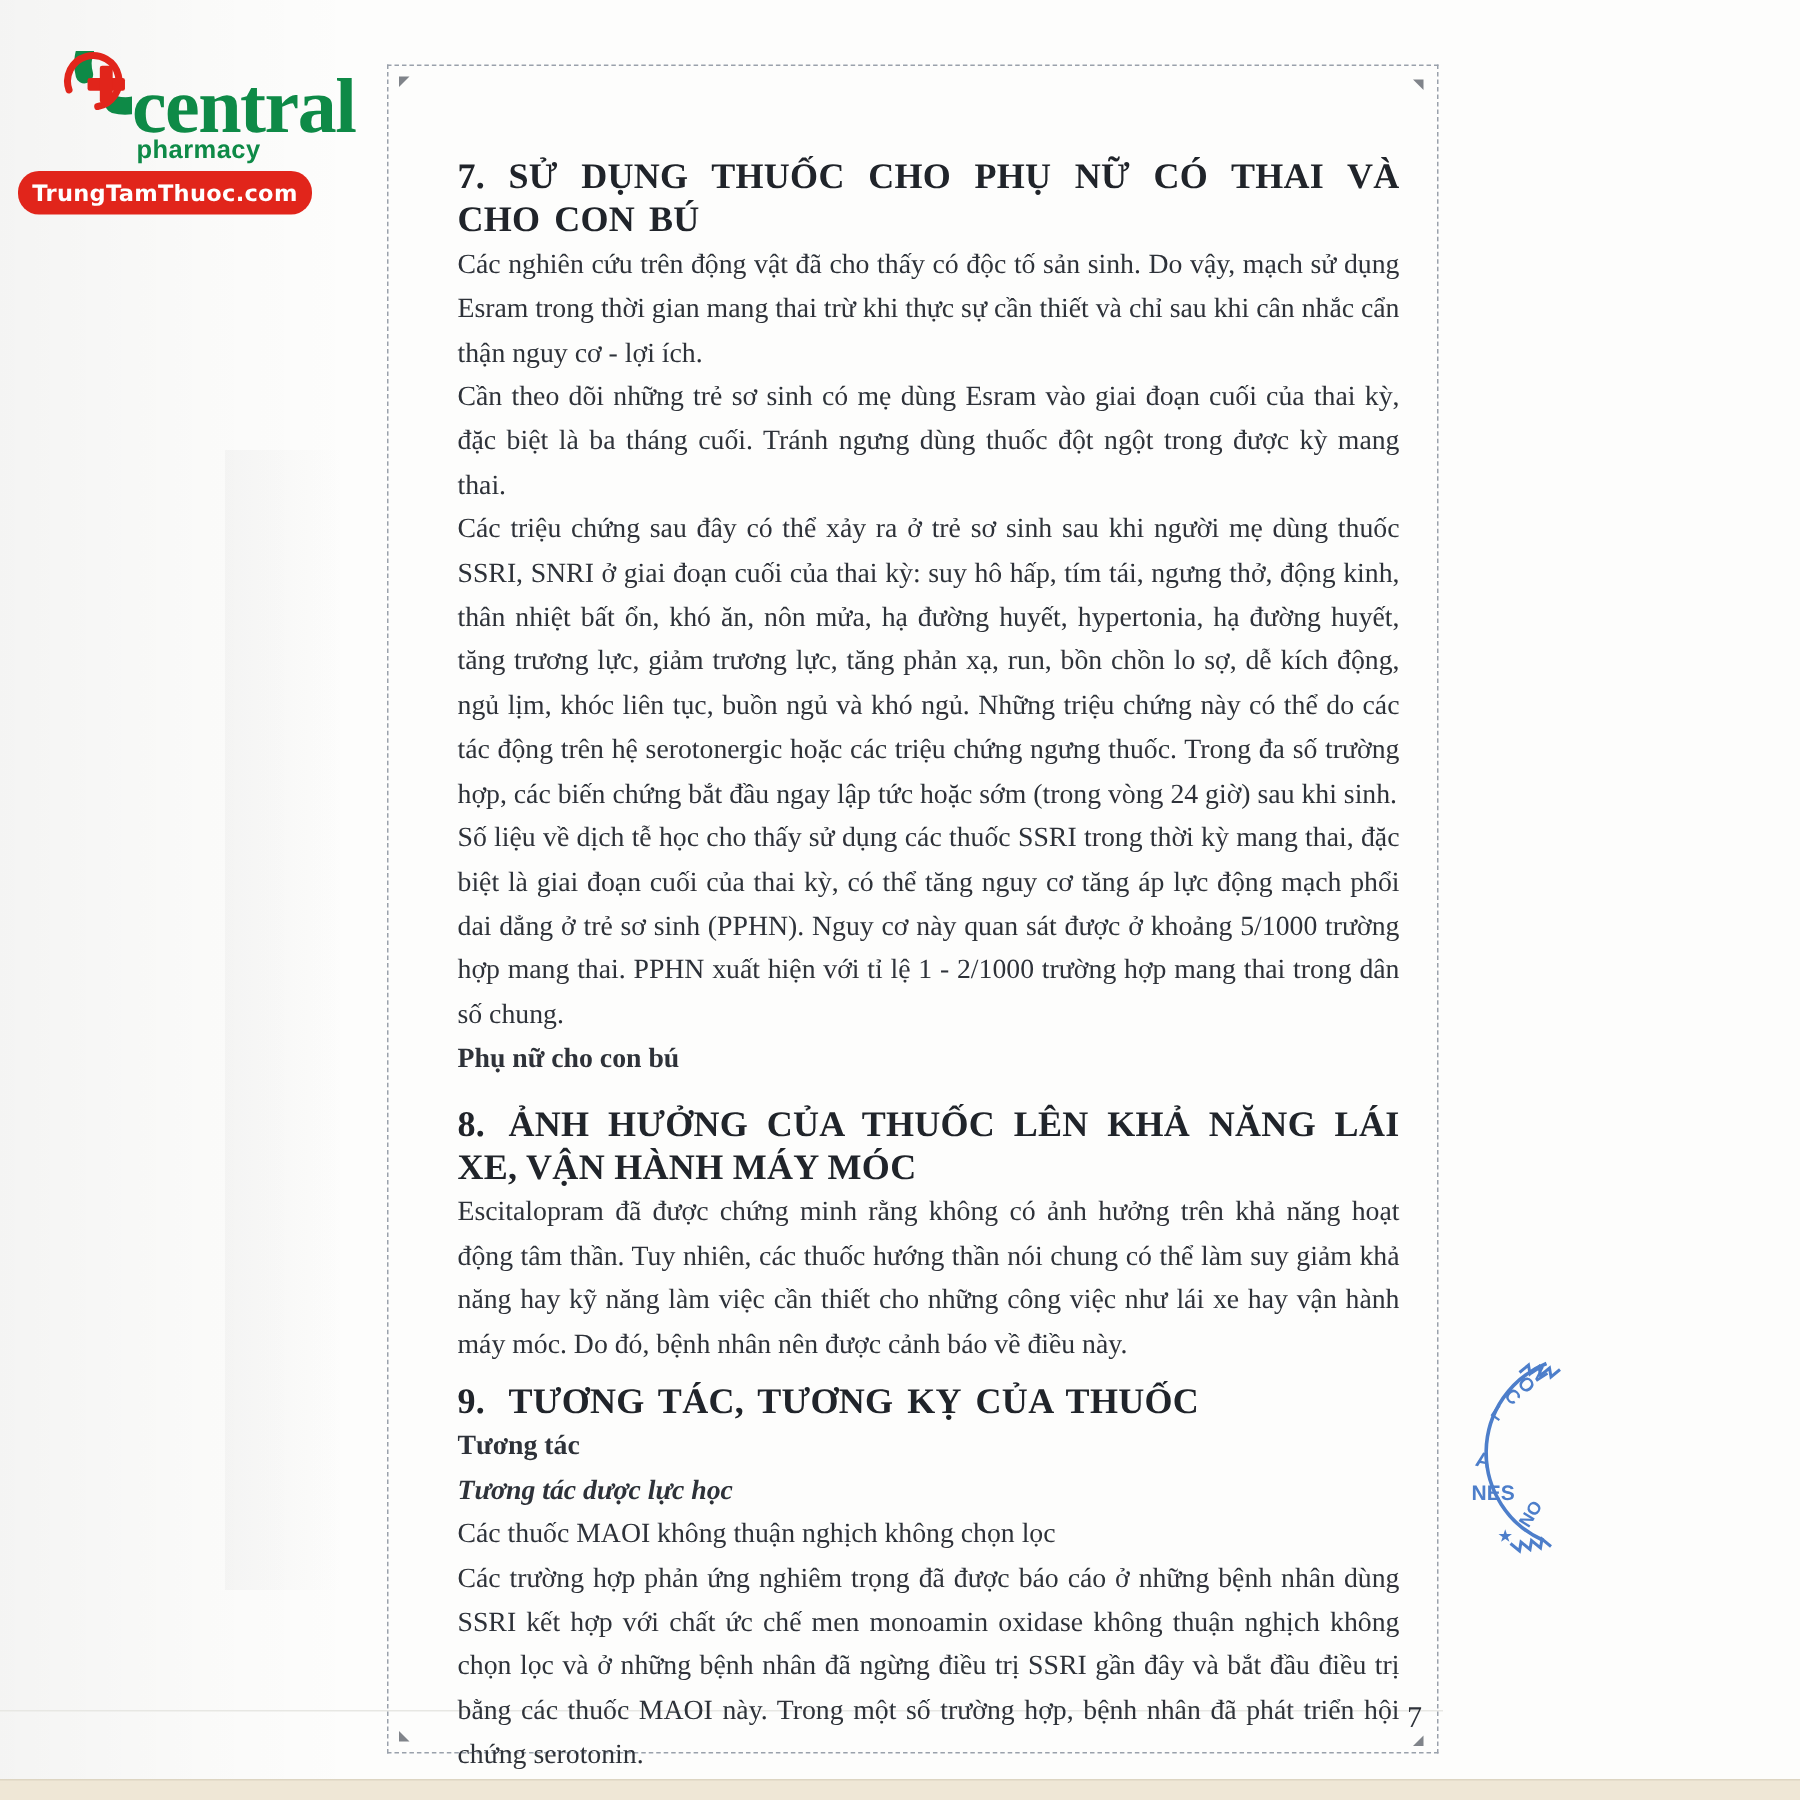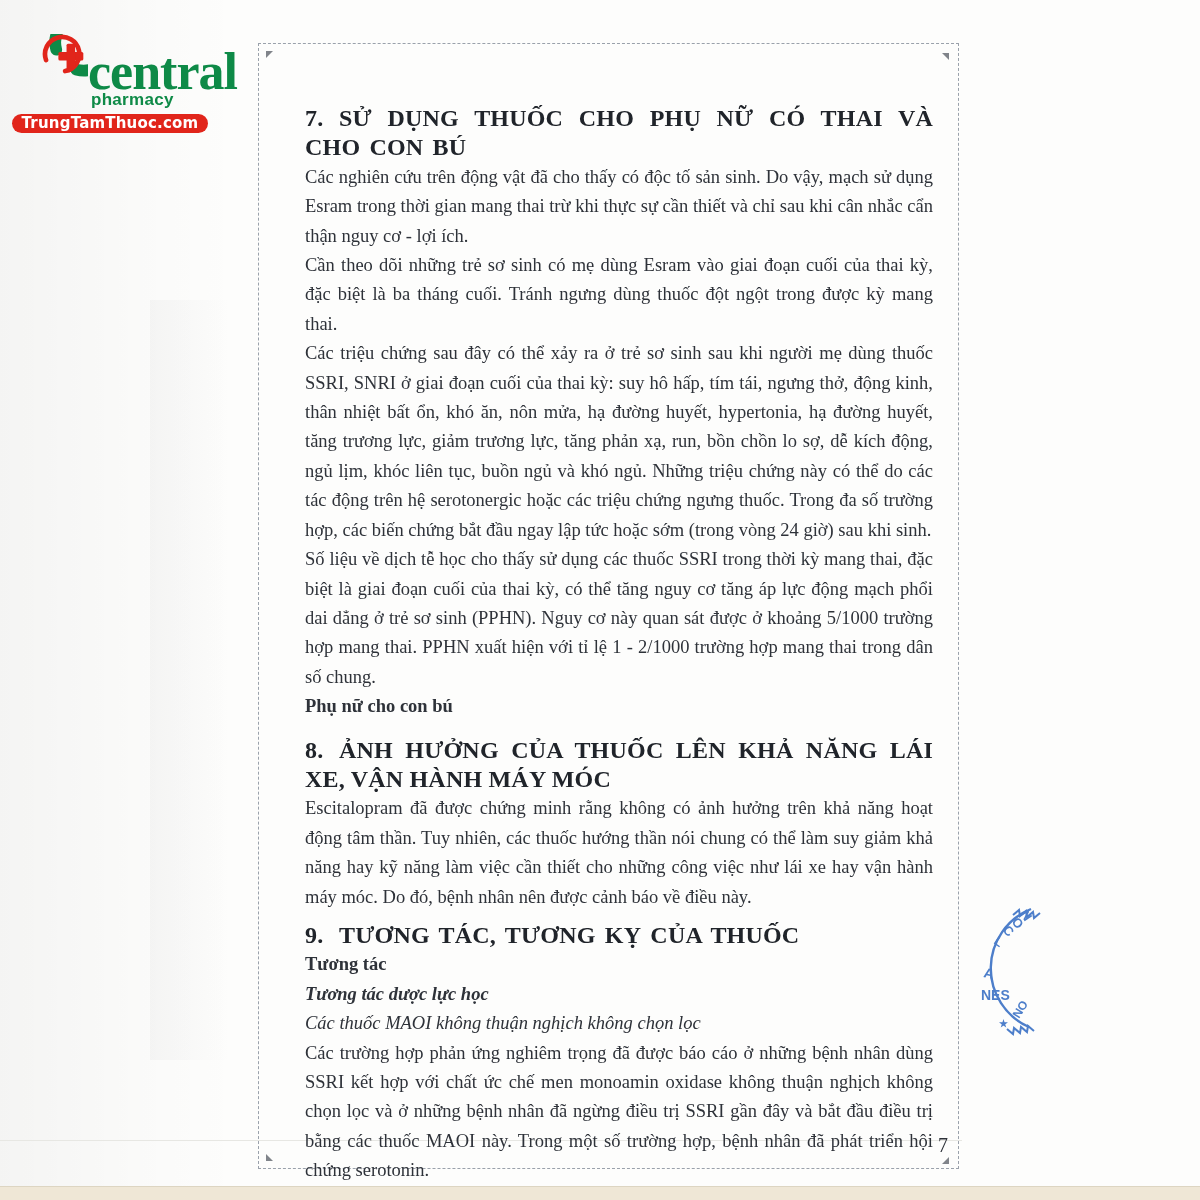--- a/index.html
+++ b/index.html
@@ -22,36 +22,36 @@
   .c-tr{top:9px;right:9px;border-width:7px 0 0 7px;border-color:#555b64 transparent transparent transparent;}
   .c-bl{bottom:7px;left:7px;border-width:0 7px 7px 0;border-color:transparent transparent #555b64 transparent;}
   .c-br{bottom:4px;right:9px;border-width:0 0 7px 7px;border-color:transparent transparent #555b64 transparent;}
 
   
   .logo{position:absolute;left:10px;top:34px;width:215px;height:110px;}
   .logo .brand{position:absolute;left:78px;top:8px;font-family:Liberation Serif, serif;
     font-weight:700;font-size:52px;letter-spacing:-1px;color:#0e8a47;}
   .logo .tagline{position:absolute;left:81px;top:56px;font-family:Liberation Sans, sans-serif;
     font-weight:600;font-size:17px;color:#0e8a47;letter-spacing:.3px;}
-  .logo .pill{position:absolute;left:2px;top:80px;width:196px;height:19px;background:#e1251b;
-    border-radius:14px;display:flex;justify-content:center;}
+  .logo .pill{position:absolute;left:2px;top:80px;width:196px;height:29px;background:#e1251b;
+    border-radius:14px;display:flex;align-items:center;justify-content:center;}
   .logo .pill span{font-family:"DejaVu Sans","Liberation Sans",sans-serif;font-weight:700;
     font-size:15px;color:#ffffff;letter-spacing:.2px;}
 
   
   .content{position:absolute;left:305px;top:104px;width:628px;color:#2e3239;
     font-size:18.5px;line-height:29.4px;}
   .para{text-align:justify;margin:0;}
   .sec-head{font-weight:700;color:#20242a;font-size:24px;text-align:justify;
     letter-spacing:.2px;}
   .sec-num{display:inline-block;width:34px;}
   .single{word-spacing:3px;}
   .bold{font-weight:700;}
   .boldital{font-weight:700;font-style:italic;}
-  .ital{font-style:italic;}
+  .ital{}
   .underline{text-decoration:underline;}
   .gap8{margin-top:9px;}
   .gap13{margin-top:14px;}
 
   .pagenum{position:absolute;left:928px;top:1134px;width:30px;text-align:center;
     font-size:20px;color:#2e3239;}
 
   
   .stamp{position:absolute;left:979px;top:897px;width:64px;height:144px;opacity:.9;}
 </style>

